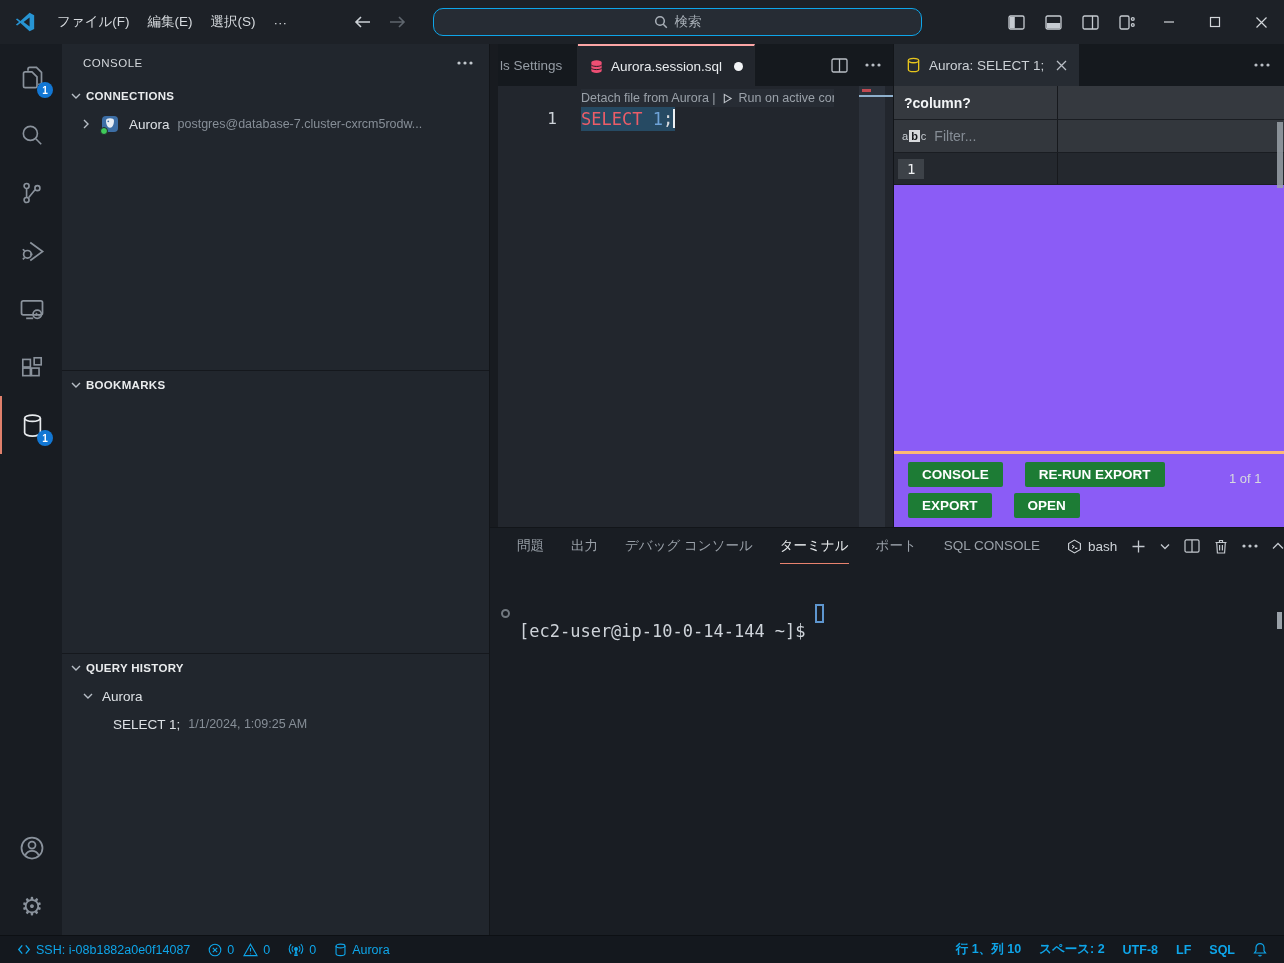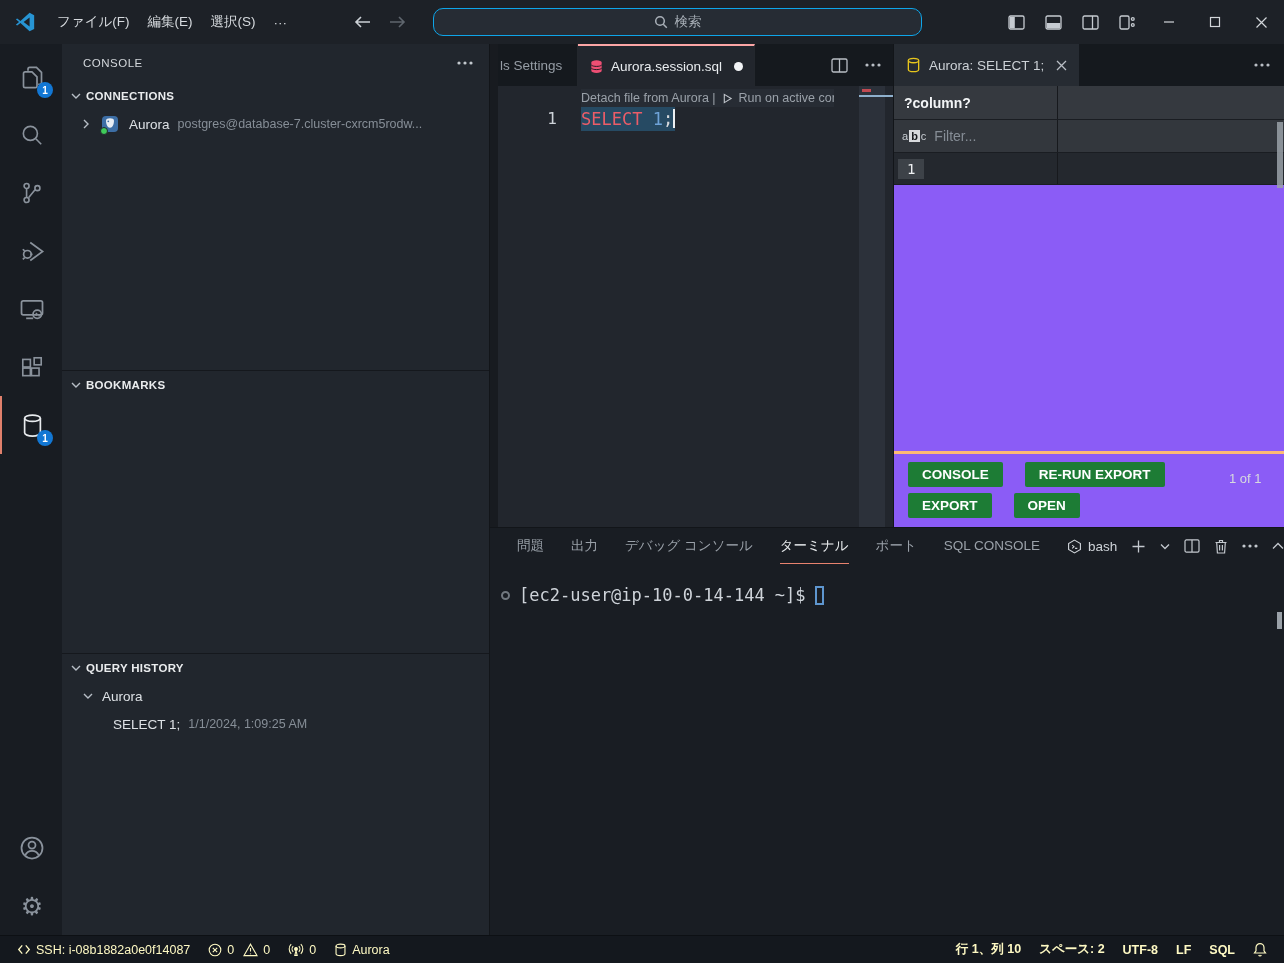--- a/index.html
+++ b/index.html
@@ -120,27 +120,27 @@
     flex-direction:column;position:relative;flex:none;}
   .p-tabs{height:36px;display:flex;align-items:stretch;padding-left:27px;flex:none;}
   .p-tab{display:flex;align-items:center;margin-right:27px;font-size:13.5px;color:#9aa1a9;
     border-bottom:1px solid transparent;white-space:nowrap;}
   .p-tab.active{color:#eaedef;border-bottom-color:#e8826e;}
   .p-controls{margin-left:auto;display:flex;align-items:center;gap:14px;padding-right:15px;color:#c3c8ce;}
   .shell-pill{display:flex;align-items:center;gap:6px;color:#ced3d8;font-size:13.5px;}
   .terminal{flex:1;position:relative;padding:21px 0 0 8px;font-family:"DejaVu Sans Mono",monospace;}
   .term-line{display:flex;align-items:center;}
   .term-circle{width:9px;height:9px;border:2px solid #71787f;border-radius:50%;margin:0 9px 0 3px;flex:none;}
-  .prompt{font-size:17px;color:#ced3d9;white-space:pre;}
+  .prompt{font-size:17px;color:#ced3d9;white-space:pre;margin-top:36px;}
   .term-cursor{display:inline-block;width:9px;height:19px;border:2px solid #5e96cf;margin-left:9px;vertical-align:-3px;}
   .term-scrollbar{position:absolute;right:2px;top:48px;width:5px;height:17px;background:#9aa1a8;}
 
   
   .statusbar{height:28px;background:#14181e;border-top:1px solid #0d1014;display:flex;
-    align-items:flex-end;color:#fef9c3;font-size:12.5px;padding:0 8px;flex:none;}
+    align-items:flex-end;color:#0ea5e9;font-size:12.5px;padding:0 8px;flex:none;}
   .sb-item{display:flex;align-items:center;gap:5px;padding:0 9px;height:100%;white-space:nowrap;}
   .sb-right{margin-left:auto;display:flex;height:100%;font-weight:bold;}
   svg{display:block;}
 </style>
 </head>
 <body>
 
 <div class="window">
 
   <div class="titlebar">

